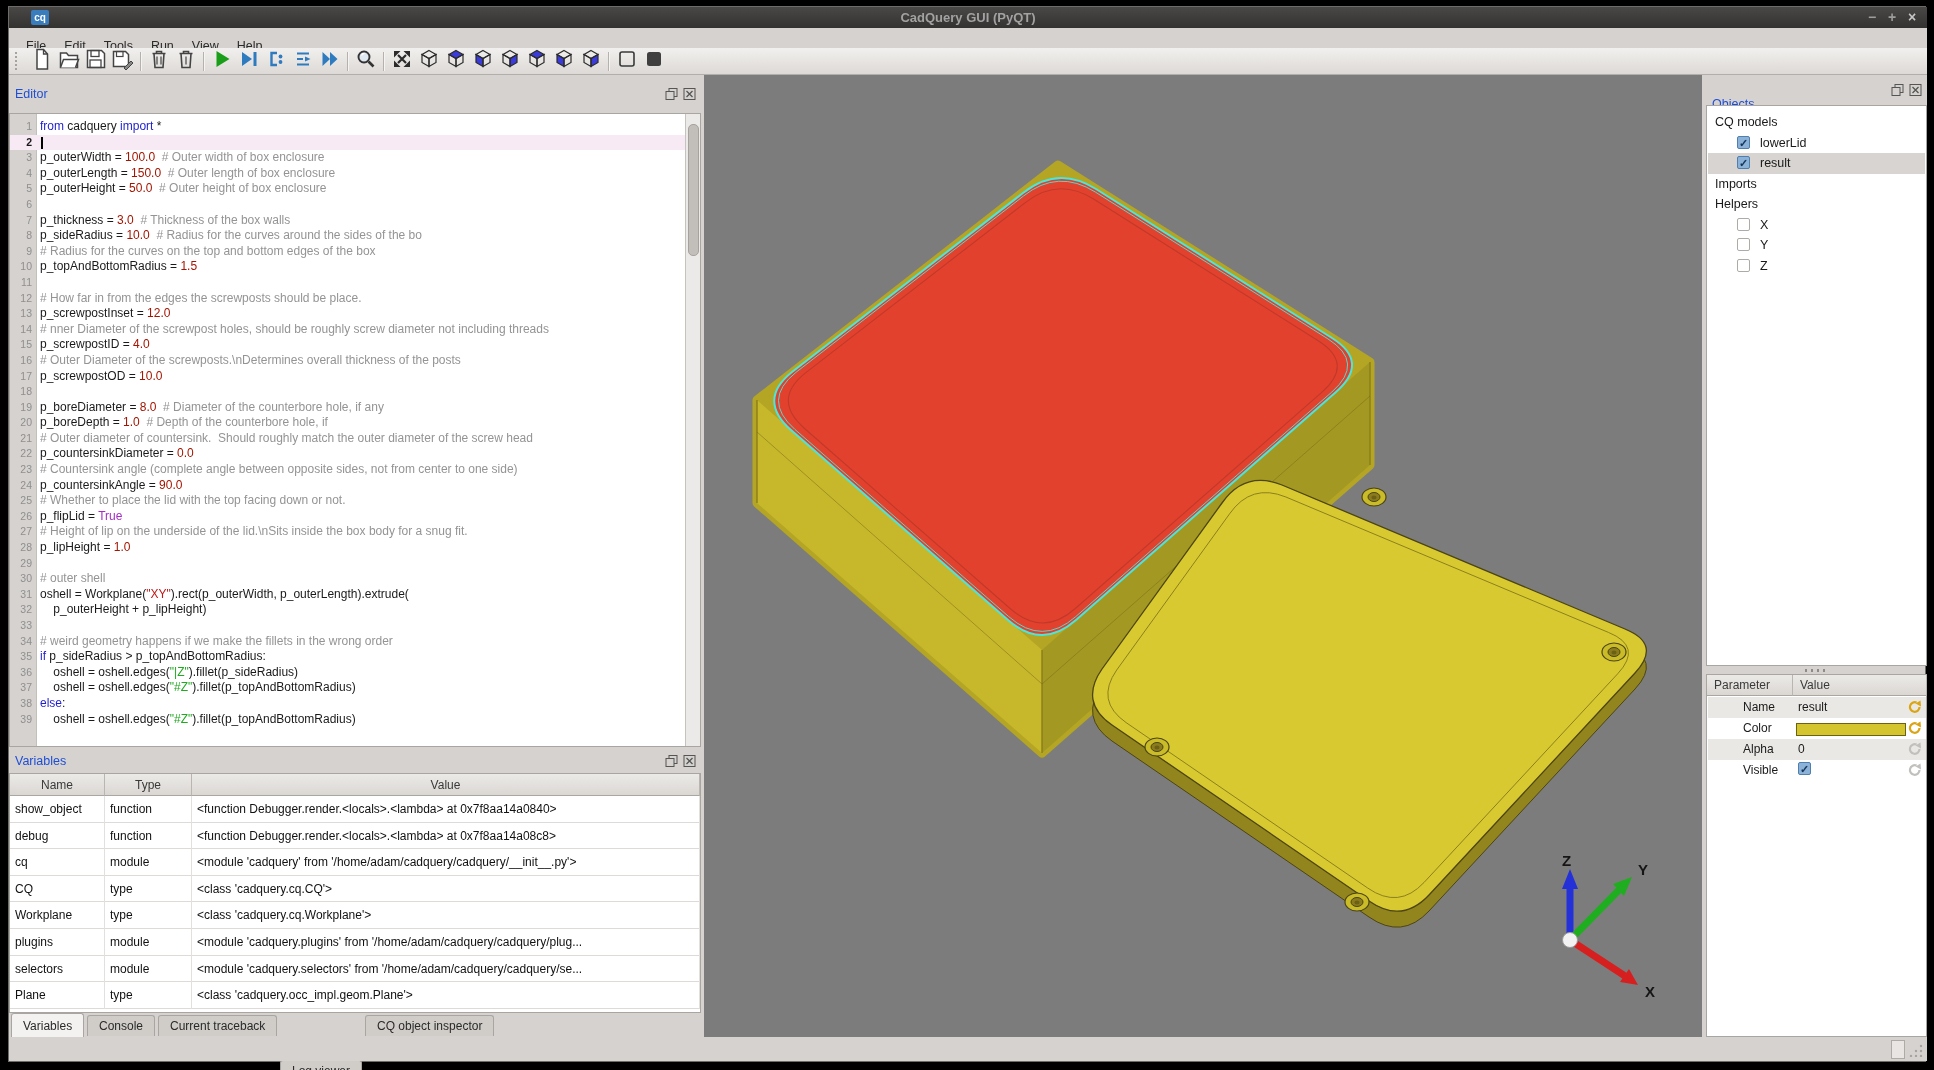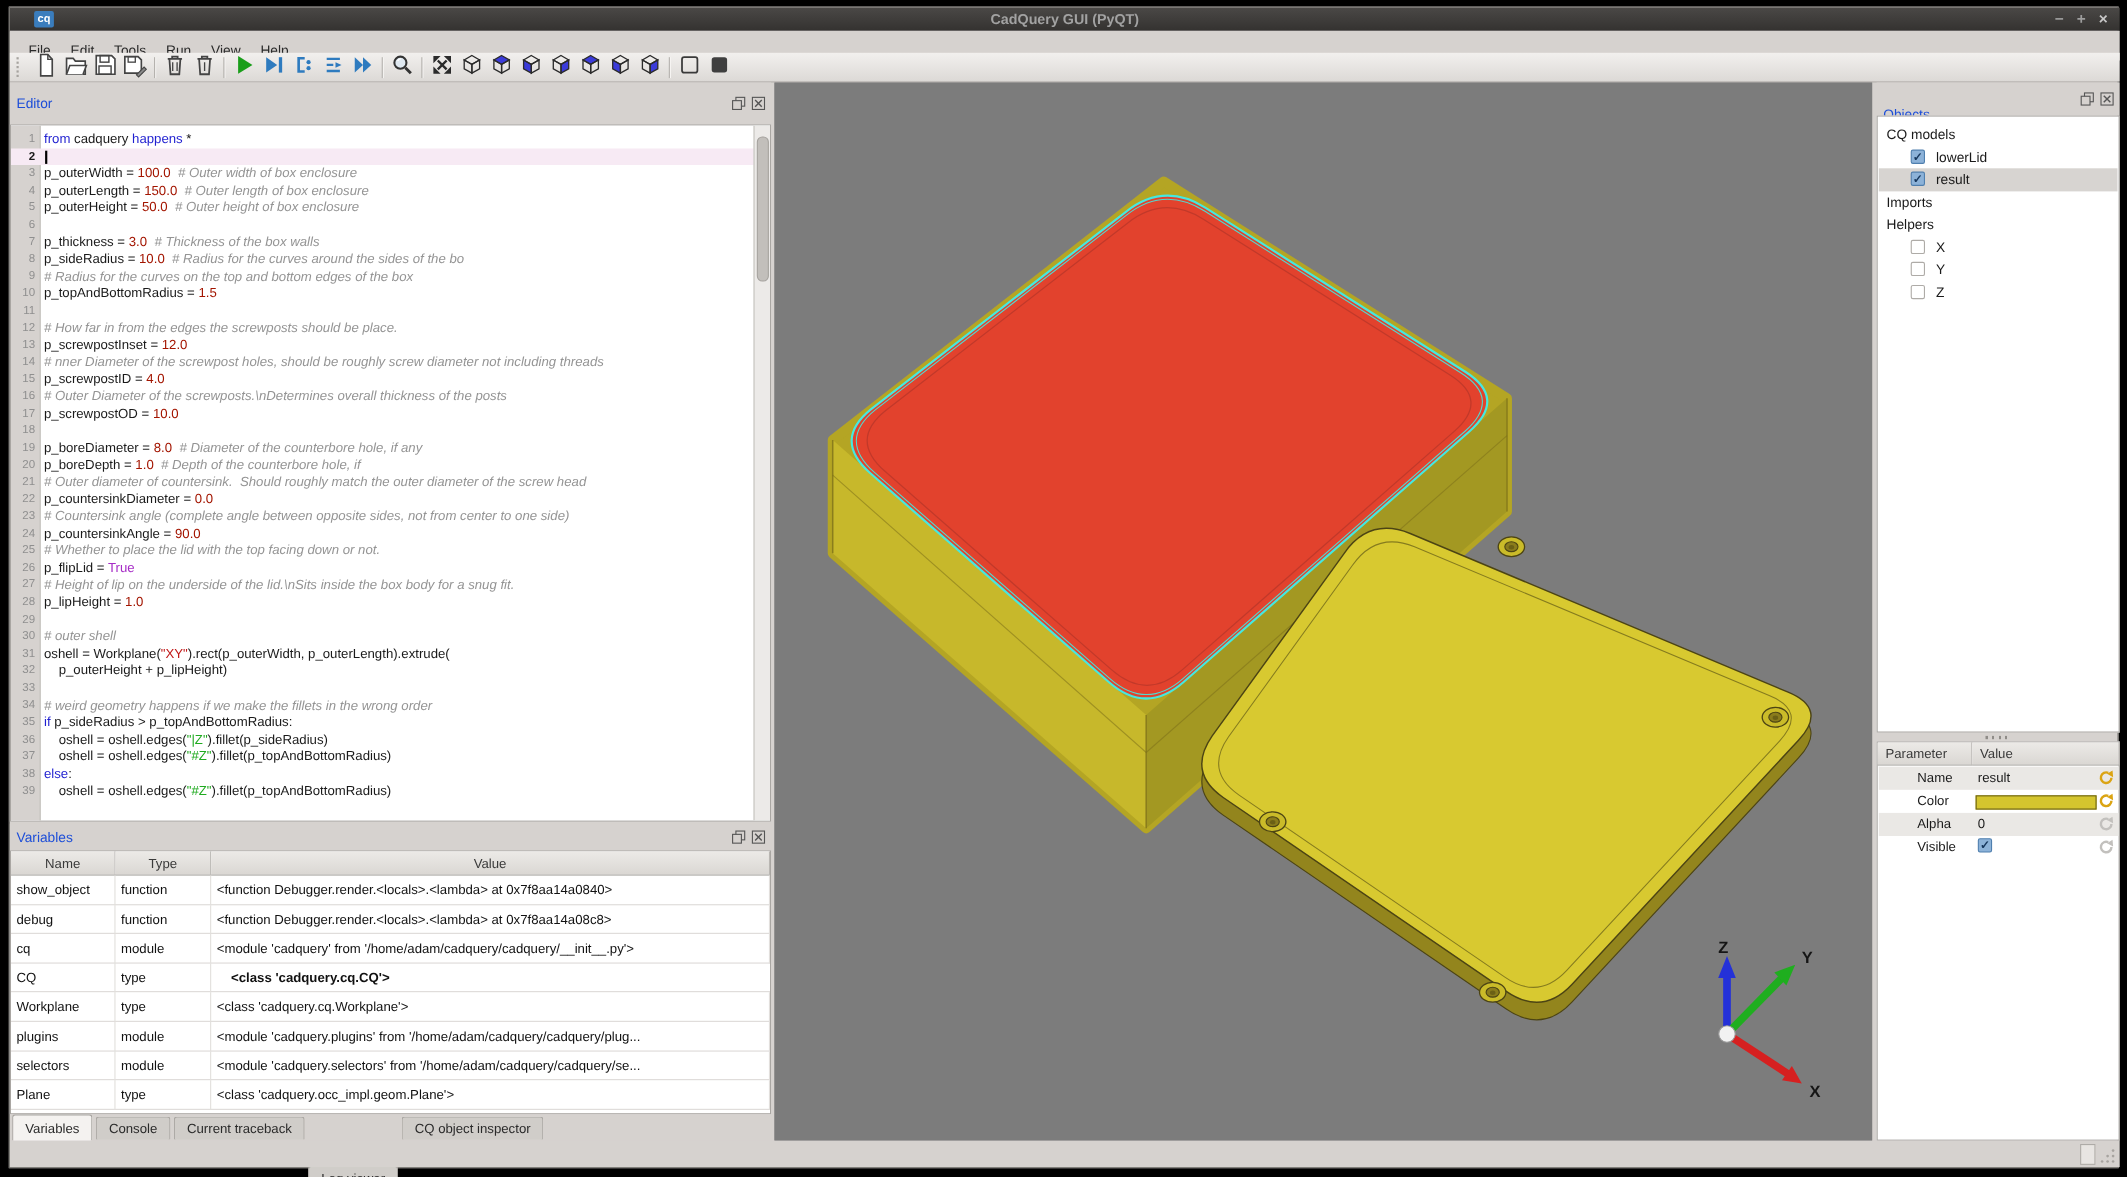--- a/index.html
+++ b/index.html
@@ -31,21 +31,21 @@
   #editor-hdr{left:0;top:0;width:692px;height:38px;}
   #editor-title{left:6px;top:12px;}
   #code-area{left:0;top:38px;width:692px;height:634px;overflow:hidden;}
   .codeline{position:relative;height:15.6px;line-height:15.6px;font-size:12px;white-space:pre;color:#1a1a1a;}
   .codeline .txt{position:absolute;left:30px;top:0;}
   .codeline .ln{position:absolute;left:0;top:0;width:22px;text-align:right;color:#8f8f8f;font-size:10.5px;}
   .codeline.cur{background:#f7eaf4;}
   .codeline.cur .ln{color:#1a1a1a;font-weight:bold;}
   #gutter-bg{left:0;top:38px;width:26px;height:634px;background:#d6d2cf;border-right:1px solid #c3c0bc;}
   #code-lines{left:0;top:44px;width:676px;}
-  .kw{color:#1f1fd0;} .nm{color:#a31500;} .c{color:#949494;font-style:italic;} .sr{color:#c01818;} .sg{color:#1faa1f;} .tv{color:#a62bc6;}
+  .kw{color:#1f1fd0;} .nm{color:#a31500;} .c{color:#949494;} .sr{color:#c01818;} .sg{color:#1faa1f;} .tv{color:#a62bc6;}
   #caret{position:absolute;left:31px;top:2px;width:1.5px;height:12px;background:#000;}
   #ed-scroll{left:676px;top:40px;width:14px;height:630px;background:#eceae8;border-left:1px solid #c6c3bf;}
   #ed-thumb{left:2px;top:10px;width:9px;height:130px;background:#c2bfbb;border:1px solid #a6a39f;border-radius:5px;}
   
   #vars-dock{left:0;top:742px;width:692px;height:288px;}
   #vars-hdr{left:0;top:0;width:692px;height:24px;}
   #vars-title{left:6px;top:5px;}
   #vars-table{left:0;top:24px;width:692px;height:240px;}
   .vth{position:absolute;top:0;height:22px;background:linear-gradient(#eceae7,#dad7d3);border-right:1px solid #b9b6b2;
     border-bottom:1px solid #aaa7a3;font-size:12px;color:#3a3a3a;text-align:center;line-height:22px;box-sizing:border-box;}
@@ -282,21 +282,21 @@
           </svg>
         <svg width="15" height="15">
             <rect x="2" y="2" width="11" height="11" fill="none" stroke="#555"></rect>
             <path d="M4.5 4.5l6 6M10.5 4.5l-6 6" stroke="#555" stroke-width="1.3"></path>
           </svg>
       </span>
     </div>
     <div id="code-area" class="r content-white">
       <div id="gutter-bg" class="r" style="left:0;top:0;height:634px"></div>
       <div id="code-lines" class="r" style="left:0;top:5px;width:676px">
-          <div class="codeline"><span class="ln">1</span><span class="txt"><span class="kw">from</span> cadquery <span class="kw">happens</span> *</span></div>
+          <div class="codeline"><span class="ln">1</span><span class="txt"><span class="kw">from</span> cadquery <span class="kw">import</span> *</span></div>
           <div class="codeline cur"><span class="ln">2</span><span class="txt"></span><span id="caret"></span></div>
           <div class="codeline"><span class="ln">3</span><span class="txt">p_outerWidth = <span class="nm">100.0</span>  <span class="c"># Outer width of box enclosure</span></span></div>
           <div class="codeline"><span class="ln">4</span><span class="txt">p_outerLength = <span class="nm">150.0</span>  <span class="c"># Outer length of box enclosure</span></span></div>
           <div class="codeline"><span class="ln">5</span><span class="txt">p_outerHeight = <span class="nm">50.0</span>  <span class="c"># Outer height of box enclosure</span></span></div>
           <div class="codeline"><span class="ln">6</span><span class="txt"></span></div>
           <div class="codeline"><span class="ln">7</span><span class="txt">p_thickness = <span class="nm">3.0</span>  <span class="c"># Thickness of the box walls</span></span></div>
           <div class="codeline"><span class="ln">8</span><span class="txt">p_sideRadius = <span class="nm">10.0</span>  <span class="c"># Radius for the curves around the sides of the bo</span></span></div>
           <div class="codeline"><span class="ln">9</span><span class="txt"><span class="c"># Radius for the curves on the top and bottom edges of the box</span></span></div>
           <div class="codeline"><span class="ln">10</span><span class="txt">p_topAndBottomRadius = <span class="nm">1.5</span></span></div>
           <div class="codeline"><span class="ln">11</span><span class="txt"></span></div>
@@ -364,21 +364,21 @@
           <div class="vcell" style="left: 182px; width: 508px;">&lt;function Debugger.render.&lt;locals&gt;.&lt;lambda&gt; at 0x7f8aa14a08c8&gt;</div>
         </div>
         <div class="vrow" style="top: 75.2px;">
           <div class="vcell" style="left: 0px; width: 95px;">cq</div>
           <div class="vcell" style="left: 95px; width: 87px;">module</div>
           <div class="vcell" style="left: 182px; width: 508px;">&lt;module 'cadquery' from '/home/adam/cadquery/cadquery/__init__.py'&gt;</div>
         </div>
         <div class="vrow" style="top: 101.8px;">
           <div class="vcell" style="left: 0px; width: 95px;">CQ</div>
           <div class="vcell" style="left: 95px; width: 87px;">type</div>
-          <div class="vcell" style="left: 195px; width: 508px; font-weight: bold;">&lt;class 'cadquery.cq.CQ'&gt;</div>
+          <div class="vcell" style="left: 182px; width: 508px;">&lt;class 'cadquery.cq.CQ'&gt;</div>
         </div>
         <div class="vrow" style="top: 128.4px;">
           <div class="vcell" style="left: 0px; width: 95px;">Workplane</div>
           <div class="vcell" style="left: 95px; width: 87px;">type</div>
           <div class="vcell" style="left: 182px; width: 508px;">&lt;class 'cadquery.cq.Workplane'&gt;</div>
         </div>
         <div class="vrow" style="top: 155px;">
           <div class="vcell" style="left: 0px; width: 95px;">plugins</div>
           <div class="vcell" style="left: 95px; width: 87px;">module</div>
           <div class="vcell" style="left: 182px; width: 508px;">&lt;module 'cadquery.plugins' from '/home/adam/cadquery/cadquery/plug...</div>

